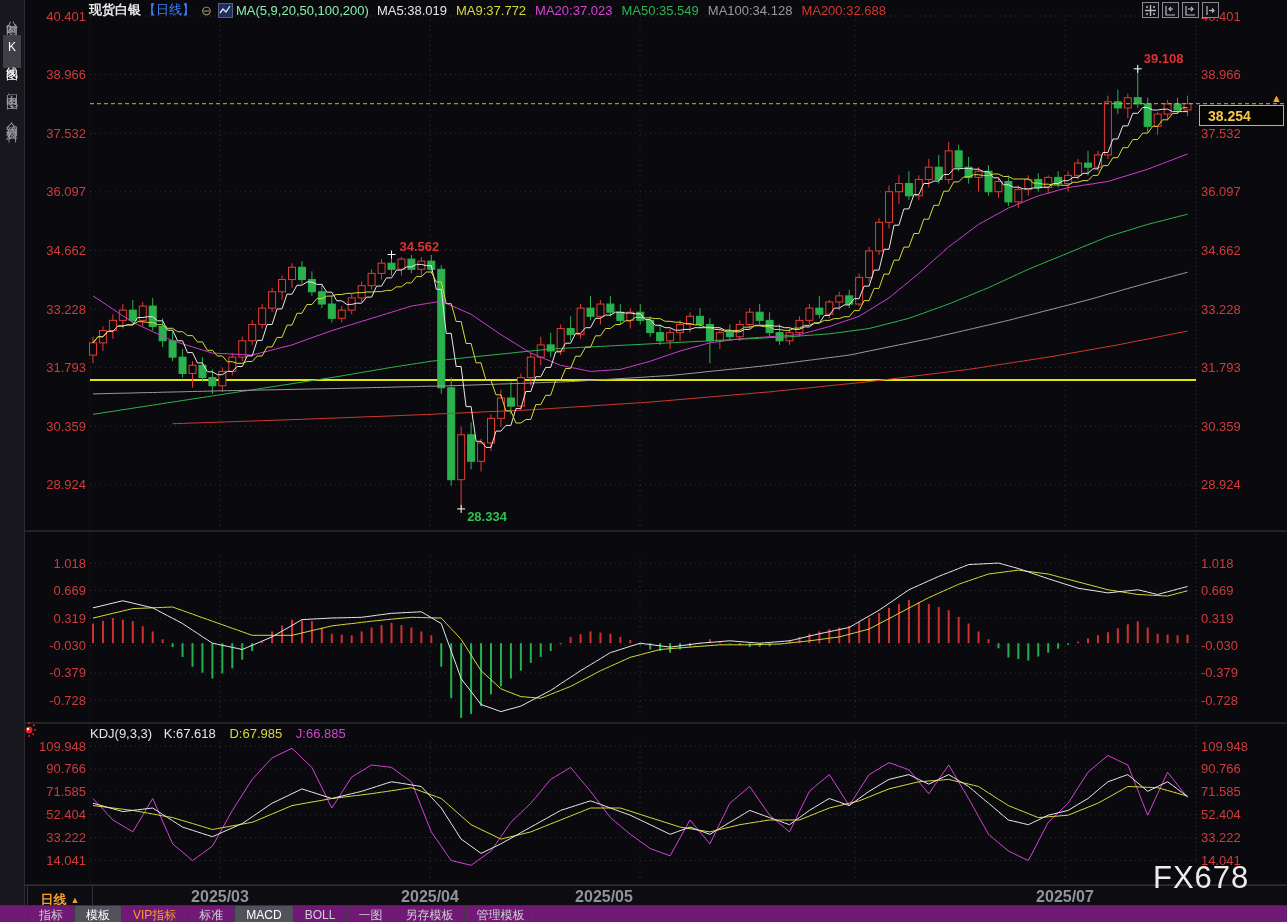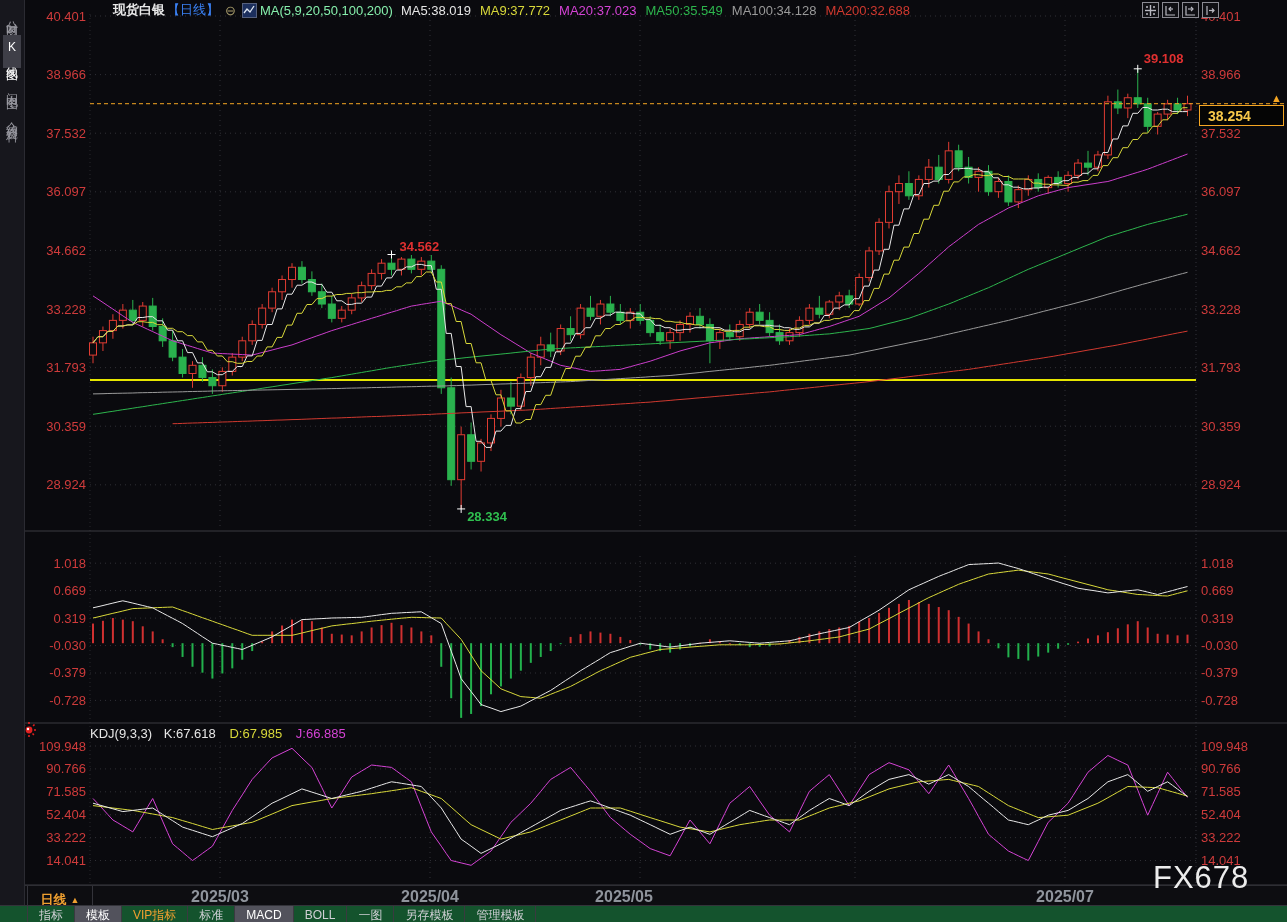--- a/index.html
+++ b/index.html
@@ -7,21 +7,21 @@
        font-family:"Liberation Sans",sans-serif;-webkit-font-smoothing:antialiased;}
   
   #sidebar{position:absolute;left:0;top:0;width:25px;height:922px;background:#17171d;
            border-right:1px solid #2b2b32;display:flex;flex-direction:column;align-items:center;
            padding-top:6px;box-sizing:border-box;gap:10px;z-index:6;}
   .side-tab{writing-mode:vertical-rl;text-orientation:upright;font-size:12px;letter-spacing:3px;
             color:#9a9aa2;padding:5px 3px;cursor:pointer;line-height:1;}
   .side-tab.active{background:#3f3f48;color:#fff;}
   
   #hdr{position:absolute;left:25px;top:0;width:1262px;height:20px;display:flex;align-items:center;
-       padding-left:88px;box-sizing:border-box;font-size:13px;white-space:nowrap;z-index:5;}
+       padding-left:64px;box-sizing:border-box;font-size:13px;white-space:nowrap;z-index:5;}
   #hdr .t{color:#e8e8e8;font-weight:bold;}
   #hdr .p{color:#3b82f6;margin-left:2px;}
   #hdr .collapse{color:#a79b6a;margin:0 6px;font-size:13px;cursor:pointer;}
   #ma-icon{width:13px;height:13px;background:#1c2f5e;border:1px solid #55607e;margin-right:3px;
            display:inline-block;position:relative;}
   #ma-icon svg{position:absolute;left:0;top:0;}
   #hdr .mag{color:#86efac;margin-right:8px;}
   .mav{margin-right:9px;}
   #win-icons{position:absolute;right:68px;top:2px;display:flex;gap:3px;z-index:7;}
   .wicon{width:15px;height:14px;border:1px solid #8a8a92;background:#101014;display:flex;
@@ -40,21 +40,21 @@
   #price-arrow{position:absolute;left:1271px;top:92px;color:#f5a623;font-size:11px;z-index:5;}
   
   #xaxis{position:absolute;left:0;top:885px;width:1287px;height:20px;background:#0d0d11;
          border-top:1px solid #2e2e34;z-index:4;}
   #period-cell{position:absolute;left:27px;top:0;width:64px;height:28px;border-left:1px solid #33333a;
          border-right:1px solid #33333a;display:flex;align-items:center;justify-content:center;
          color:#f0a030;font-size:13px;font-weight:bold;gap:4px;cursor:pointer;}
   #period-cell .tri{font-size:9px;}
   .xdate{position:absolute;top:2px;transform:translateX(-50%);color:#8f949c;font-size:16px;font-weight:bold;}
   
-  #toolbar{position:absolute;left:0;top:905px;width:1287px;height:17px;background:#14532d;
+  #toolbar{position:absolute;left:0;top:905px;width:1287px;height:17px;background:#701a75;
            border-top:1px solid #33333a;display:flex;align-items:stretch;z-index:6;font-size:12px;}
   .tb-item{display:flex;align-items:center;padding:0 11px;color:#cfcfd4;border-right:1px solid #3a3a40;
            cursor:pointer;line-height:1;}
   .tb-item:first-child{border-left:1px solid #3a3a40;margin-left:27px;}
   .tb-item.hl{background:#52525c;color:#fff;}
   .tb-item.accent{color:#f0a030;}
   
   #wm{position:absolute;left:1153px;top:860px;font-size:31px;color:#ececec;letter-spacing:1px;
       z-index:5;font-weight:normal;}
 </style>
@@ -605,21 +605,21 @@
   <div id="price-arrow">▲</div>
   <div id="price-badge">38.254</div>
 
   <div id="xaxis">
     <div id="period-cell">
       <span>日线</span>
       <span class="tri">▲</span>
     </div>
   <div class="xdate" style="left: 220px;">2025/03</div>
       <div class="xdate" style="left: 430px;">2025/04</div>
-      <div class="xdate" style="left: 624px;">2025/05</div>
+      <div class="xdate" style="left: 604px;">2025/05</div>
       <div class="xdate" style="left: 855px; margin-top: 44px;">2025/06</div>
       <div class="xdate" style="left: 1065px;">2025/07</div>
     </div>
 
   <div id="toolbar">
       <div class="tb-item">指标</div>
       <div class="tb-item hl">模板</div>
       <div class="tb-item accent">VIP指标</div>
       <div class="tb-item">标准</div>
       <div class="tb-item hl">MACD</div>

